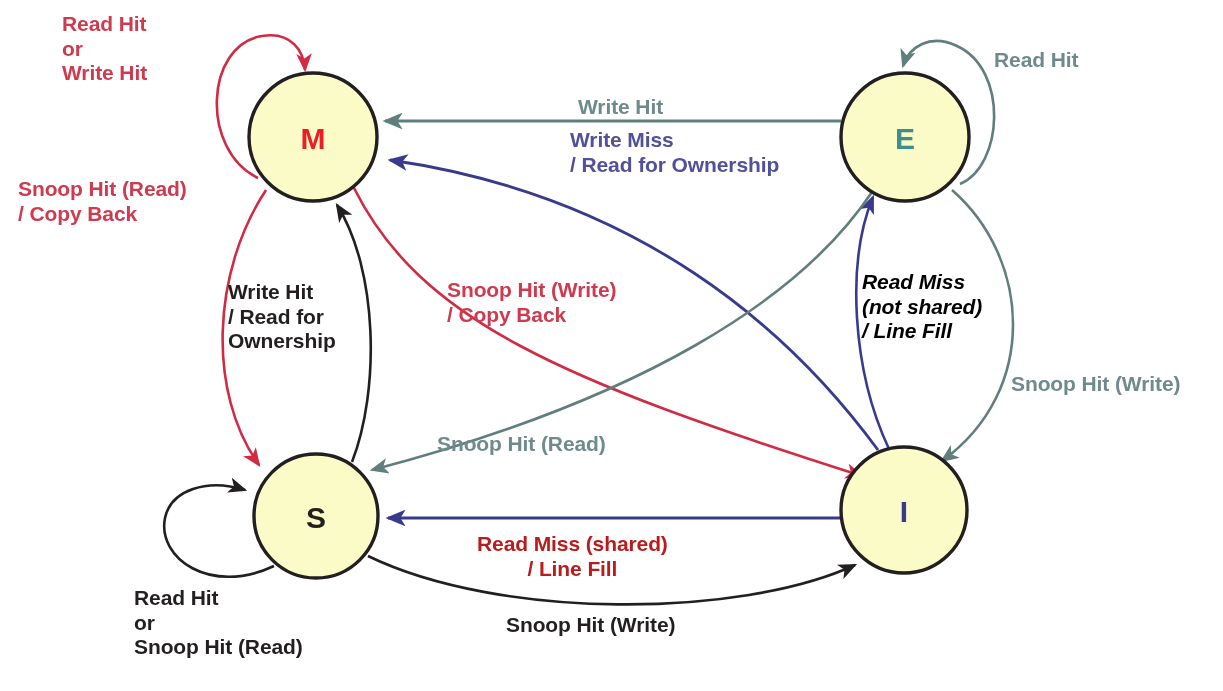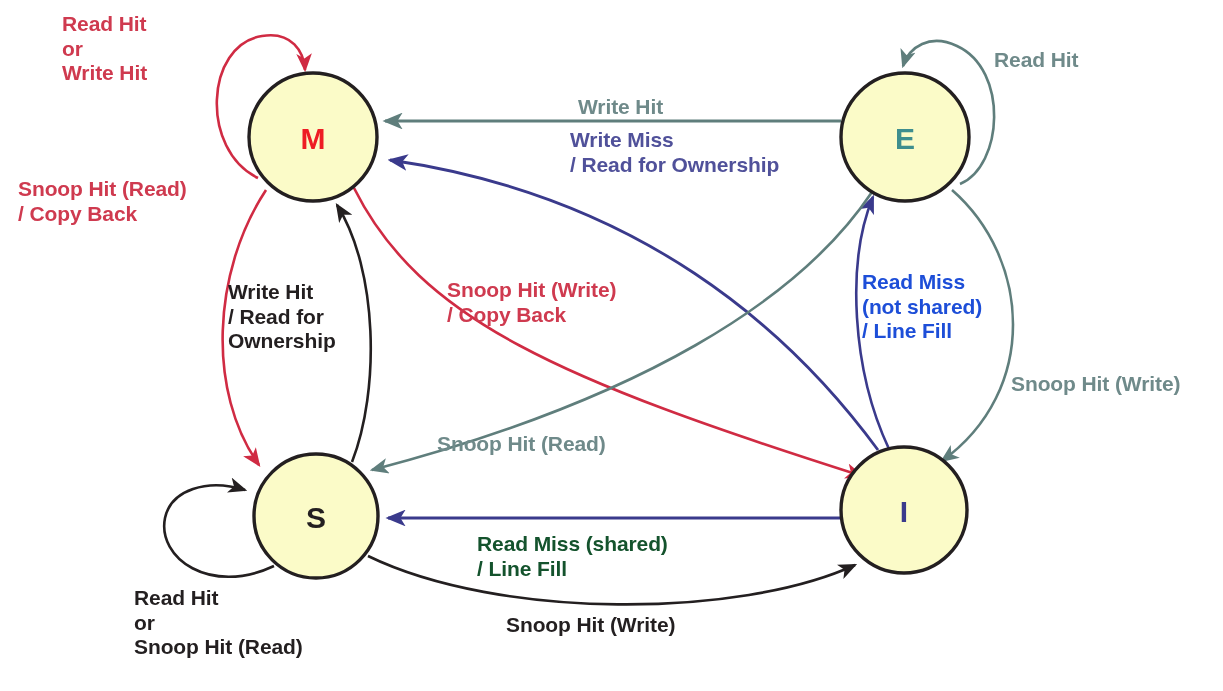--- a/index.html
+++ b/index.html
@@ -137,26 +137,26 @@
   <div class="edge-label" style="left:18px; top:177px; color:#cf3a4f;">Snoop Hit (Read)
 / Copy Back</div>
 
   <div class="edge-label" style="left:228px; top:280px; color:#231f20;">Write Hit
 / Read for
 Ownership</div>
 
   <div class="edge-label" style="left:447px; top:278px; color:#cf3a4f;">Snoop Hit (Write)
 / Copy Back</div>
 
-  <div class="edge-label" style="left:862px; top:270px; color:#1d4ed8;">Read Miss
+  <div class="edge-label" style="left:862px; top:270px; color:#000000;font-style:italic;">Read Miss
 (not shared)
 / Line Fill</div>
 
   <div class="edge-label" style="left:1011px; top:372px; color:#6f8a8a;">Snoop Hit (Write)</div>
 
   <div class="edge-label" style="left:437px; top:432px; color:#6f8a8a;">Snoop Hit (Read)</div>
 
-  <div class="edge-label" style="left:477px; top:532px; color:#14532d;">Read Miss (shared)
+  <div class="edge-label" style="left:477px; top:532px; color:#b91c1c;text-align:center;">Read Miss (shared)
 / Line Fill</div>
 
   <div class="edge-label" style="left:506px; top:613px; color:#231f20;">Snoop Hit (Write)</div>
 
 </div>
 
 </body></html>

